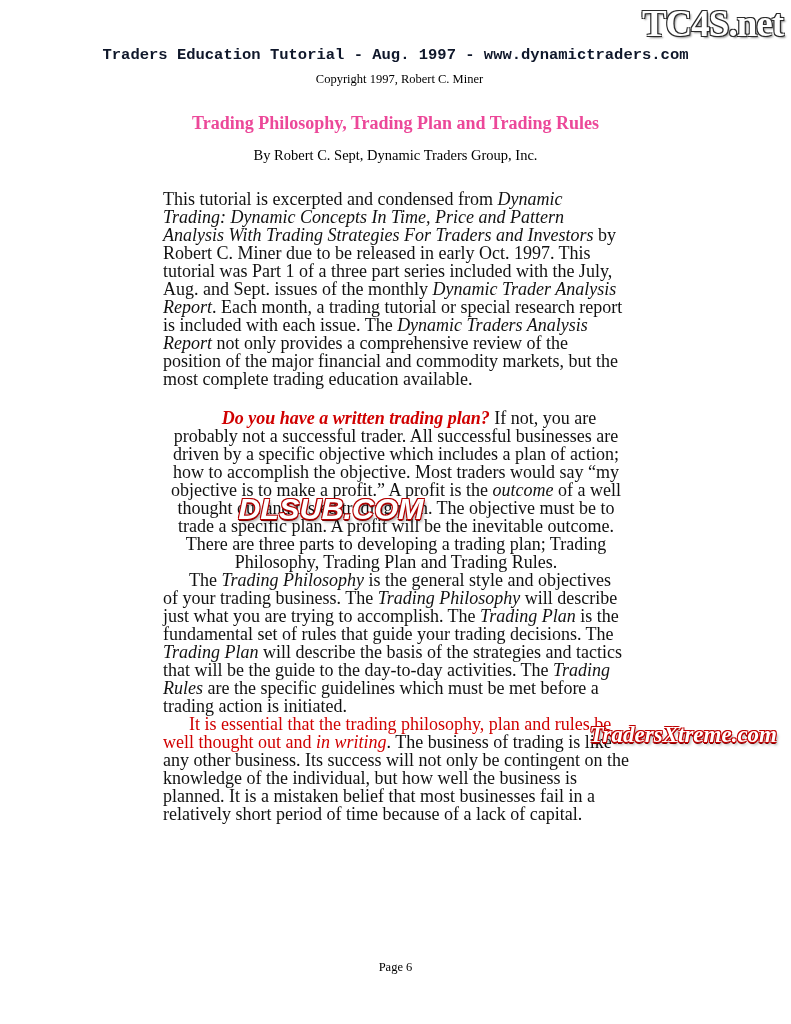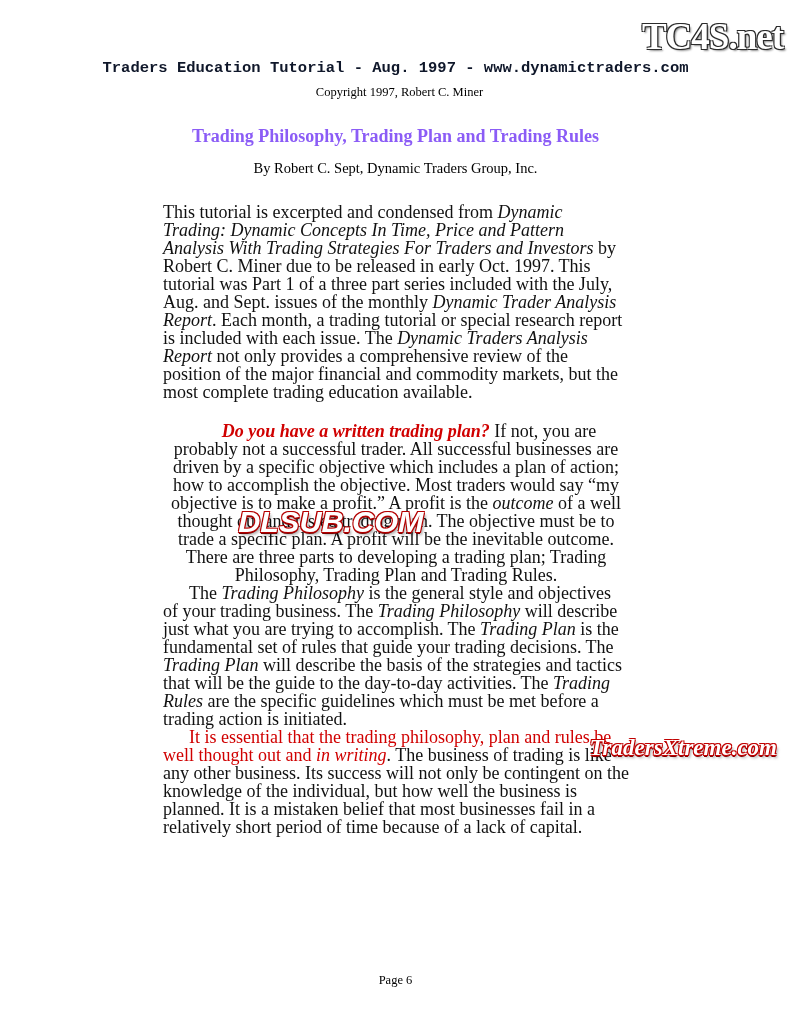--- a/index.html
+++ b/index.html
@@ -11,21 +11,21 @@
     width: 791px;
     height: 1024px;
     position: relative;
     font-family: "Liberation Serif", "DejaVu Serif", serif;
     color: #000000;
     overflow: hidden;
   }
 
   .page {
     position: absolute;
-    top: 13px; left: 0;
+    top: 0; left: 0;
     width: 791px;
     height: 756px;
   }
 
   
   .wm-tc4s {
     position: absolute;
     top: 2px;
     right: 8px;
     font-family: "Liberation Serif", "DejaVu Serif", serif;
@@ -102,21 +102,21 @@
     padding-left: 8px;
   }
 
   .title-block {
     position: absolute;
     left: 0; right: 0;
     top: 113px;
     text-align: center;
   }
   .title-block .main-title {
-    color: #8b5cf6;
+    color: #ec4899;
     font-weight: bold;
     font-size: 18px;
   }
   .title-block .byline {
     margin-top: 13px;
     font-size: 14.5px;
     color: #000000;
   }
 
   

